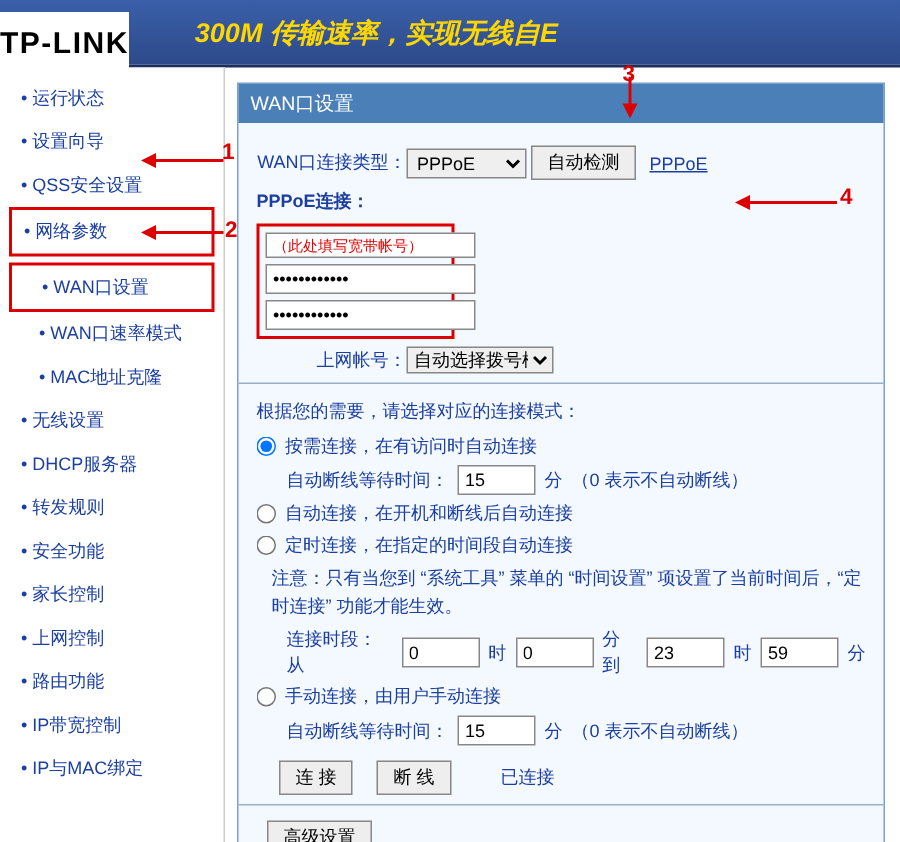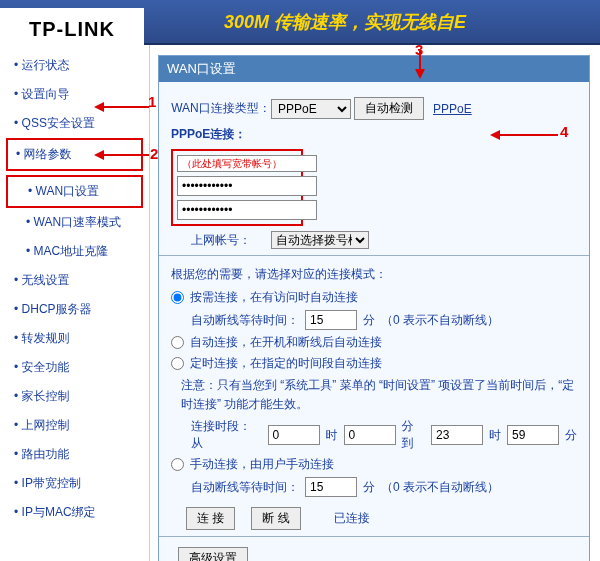--- a/index.html
+++ b/index.html
@@ -1,33 +1,33 @@
 <!DOCTYPE html>
 <html><head>
 <meta charset="utf-8">
 <style>
 * { box-sizing: border-box; margin: 0; padding: 0; }
 body { font-family: "Microsoft YaHei", Arial, sans-serif; font-size: 12px; background: #fff; width: 600px; }
 .header { background: linear-gradient(#3a5fa8, #2d4a8a); height: 45px; display: flex; align-items: center; border-bottom: 2px solid #1a3060; }
-.logo { background: #fff; padding: 6px 29px; font-size: 20px; font-weight: bold; color: #000; letter-spacing: 1px; height: 100%; display: flex; align-items: center; margin-top: 16px; }
-.slogan { color: #ffd700; font-size: 18px; font-weight: bold; margin-left: 80px; font-style: italic; text-align: right; }
+.logo { background: #fff; padding: 6px 0; font-size: 20px; font-weight: bold; color: #000; letter-spacing: 1px; height: 100%; display: flex; align-items: center; margin-top: 16px; }
+.slogan { color: #ffd700; font-size: 18px; font-weight: bold; margin-left: 44px; font-style: italic; text-align: right; }
 .app { display: flex; }
 .sidebar { width: 150px; background: #fff; border-right: 1px solid #ccc; padding: 6px 6px; }
 .side-item { color: #1a3fa0; padding: 6px 4px 6px 8px; cursor: pointer; }
 .side-item.top::before { content: "• "; }
 .side-item.sub { padding-left: 20px; }
 .side-item.sub::before { content: "• "; color: #1a3fa0; }
 .side-hl1 { border: 2px solid #d00; }
 .side-hl2 { border: 2px solid #d00; margin-top: 4px; }
 .main { flex: 1; padding: 10px 10px 10px 8px; position: relative; }
 .panel { border: 1px solid #7aa0d0; background: #f4f8ff; }
 .panel-title { background: #4a7fb8; color: #fff; padding: 4px 8px; font-size: 13px; }
 .panel-body { padding: 10px 12px; color: #1a3fa0; }
 .row { display: flex; align-items: center; margin: 5px 0; }
-.lbl { width: 100px; text-align: center; flex-shrink: 0; }
+.lbl { width: 100px; text-align: right; flex-shrink: 0; }
 .sel { border: 1px solid #888; font-size: 12px; padding: 1px 2px; }
 .conn-sel { width: 80px; }
 .btn { border: 1px solid #888; background: #eee; padding: 2px 10px; font-size: 12px; cursor: pointer; margin: 0 3px; }
 .lnk { color: #1a3fa0; margin-left: 6px; text-decoration: underline; }
 .sub-title { color: #1a3fa0; font-weight: bold; margin: 6px 0; }
 .inp { border: 1px solid #888; width: 140px; padding: 2px 4px; font-size: 12px; }
 .inp-sm { border: 1px solid #888; width: 52px; padding: 2px 4px; font-size: 12px; }
 .redbox { border: 2px solid #d00; padding: 2px 4px; width: 132px; }
 .redbox .inp { width: 140px; margin: 2px 0; }
 .dial-sel { border: 1px solid #888; width: 98px; font-size: 12px; }

